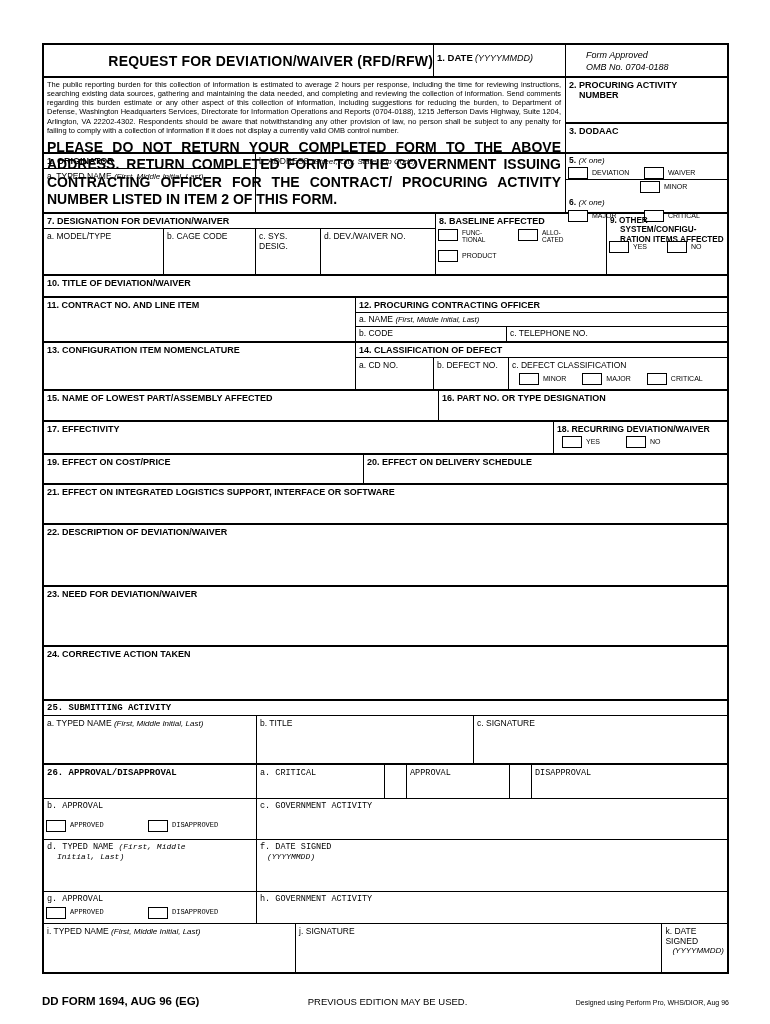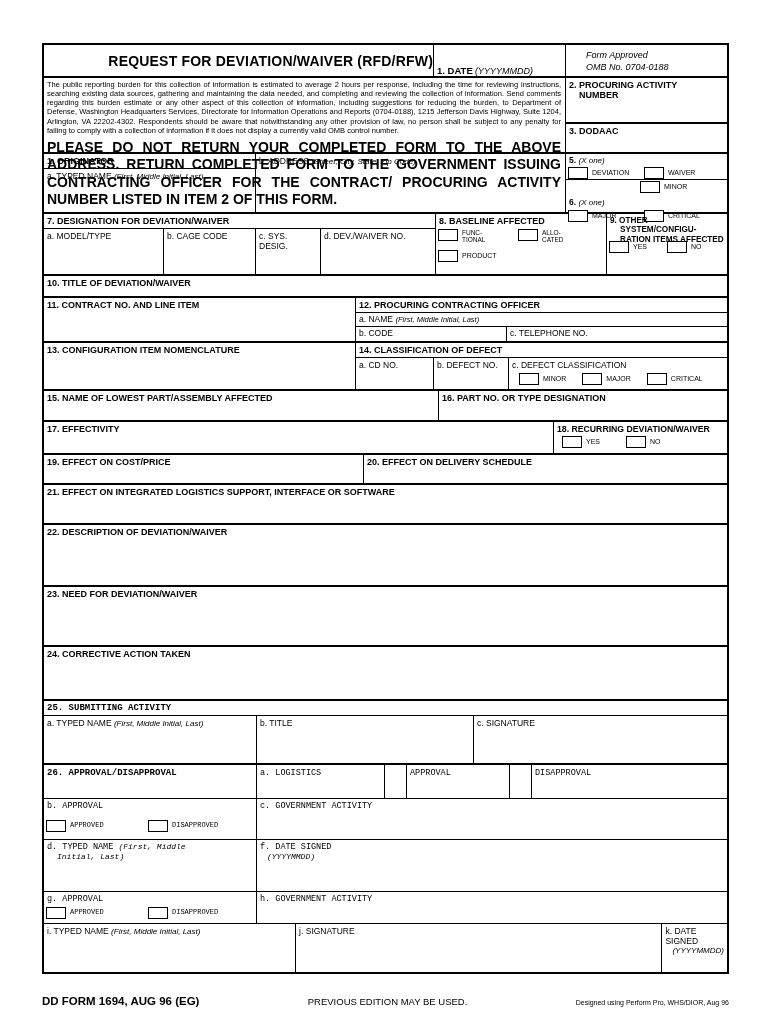--- a/index.html
+++ b/index.html
@@ -47,21 +47,21 @@
 </head>
 <body>
 
 <div class="form">
 
   <div class="row" style="height:33px">
     <div class="c title-cell" style="width:390px">
       <span class="title">REQUEST FOR DEVIATION/WAIVER (RFD/RFW)</span>
     </div>
     <div class="c" style="width:132px">
-      <div class="sub" style="padding-top:20px">
+      <div class="sub" style="padding-top:7px">
         <span class="bl" style="font-size:9.5px">1. DATE</span>
         <span class="hint" style="font-size:9px">(YYYYMMDD)</span>
       </div>
     </div>
     <div class="c nr" style="flex:1">
       <div class="pre hint" style="font-size:9px; line-height:1.35; padding:4px 0 0 20px">Form Approved
 OMB No. 0704-0188</div>
     </div>
   </div>
 
@@ -330,21 +330,21 @@
     <div class="c nr" style="flex:1">
       <div class="sub">c.  SIGNATURE</div>
     </div>
   </div>
 
   <div class="row thin" style="height:34px">
     <div class="c" style="width:213px">
       <div class="lbl" style="padding-top:3px">26. APPROVAL/DISAPPROVAL</div>
     </div>
     <div class="c" style="width:128px">
-      <div class="sub" style="padding-top:3px">a.  LOGISTICS</div>
+      <div class="sub" style="padding-top:3px">a.  CRITICAL</div>
     </div>
     <div class="c" style="width:22px"></div>
     <div class="c" style="width:103px">
       <div class="sub" style="padding-top:3px">APPROVAL</div>
     </div>
     <div class="c" style="width:22px"></div>
     <div class="c nr" style="flex:1">
       <div class="sub" style="padding-top:3px">DISAPPROVAL</div>
     </div>
   </div>

